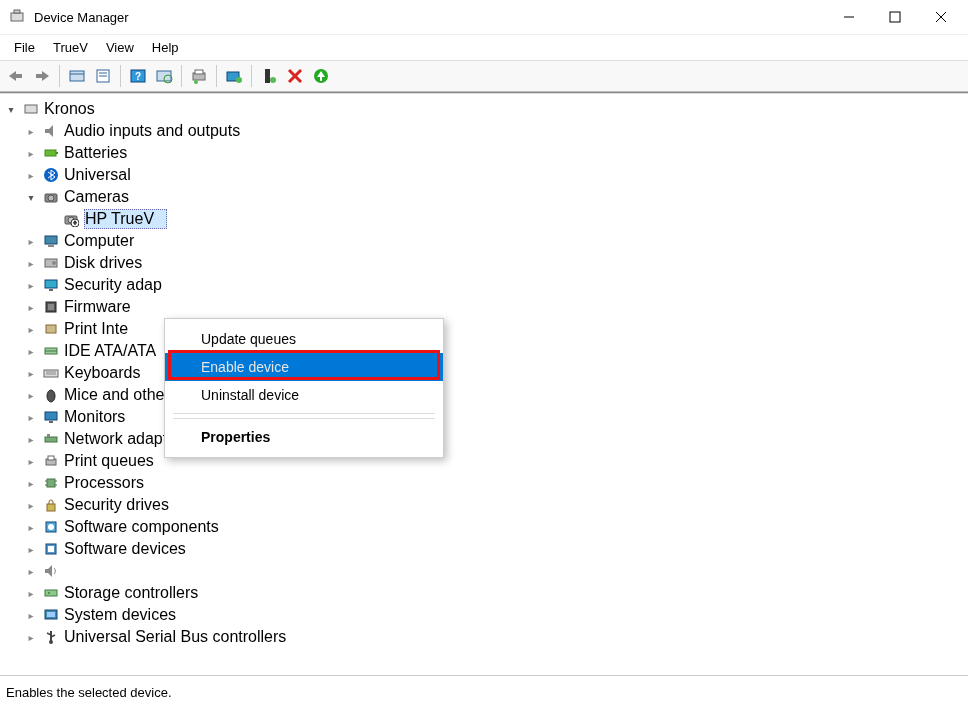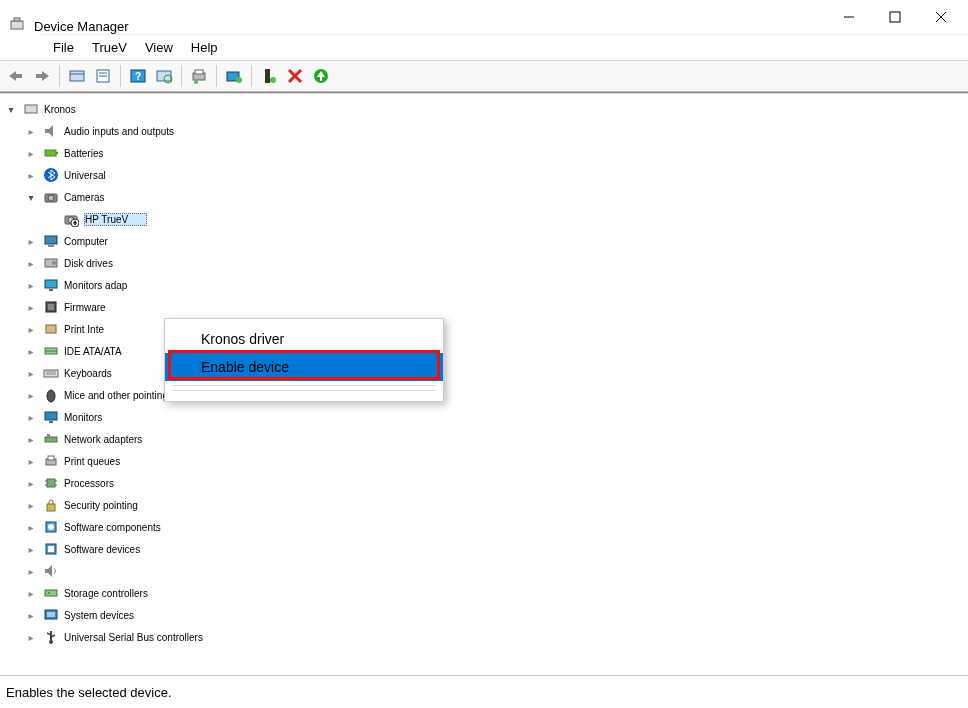--- a/index.html
+++ b/index.html
@@ -10,37 +10,36 @@
     background: #fff;
     color: #000;
     width: 968px;
     height: 708px;
     overflow: hidden;
     position: relative;
   }
   .titlebar {
     height: 34px;
     display: flex;
-    align-items: flex-end;
+    align-items: center;
     padding: 0 4px 0 8px;
     background: #fff;
   }
   .titlebar .icon { width: 18px; height: 18px; margin-right: 8px; display:flex;align-items:center;justify-content:center;}
   .titlebar .title { flex: 0 0 auto; font-size: 13px; }
   .titlebar .spacer { flex: 1; }
   .winbtn { width: 46px; height: 34px; display:flex;align-items:center;justify-content:center; }
   .winbtn svg { stroke:#000; }
   .menubar {
     height: 26px;
     display: flex;
     align-items: center;
     padding: 0 6px;
     gap: 2px;
     border-top: 1px solid #eee;
-    margin-left: 39px;
   }
   .menuitem { padding: 2px 8px; font-size: 13px; }
   .toolbar {
     height: 32px;
     display: flex;
     align-items: center;
     padding: 0 4px;
     gap: 2px;
     border-top: 1px solid #ddd;
     border-bottom: 1px solid #bbb;
@@ -66,43 +65,43 @@
     white-space: nowrap;
   }
   .expander {
     width: 14px; height:14px;
     display:flex;align-items:center;justify-content:center;
     color:#888;
     font-size:10px;
   }
   .expander.open { color:#555; }
   .node .devicon { width:18px; height:18px; display:flex;align-items:center;justify-content:center;}
-  .node .label { font-size: 10px; }
+  .node .label { font-size: 16px; }
   .depth0 { padding-left: 0px; }
   .depth1 { padding-left: 20px; }
   .depth2 { padding-left: 40px; }
-  .selected { background:#cde8ff; border:1px dotted #66a; padding-right:18px;}
+  .selected { background:#cde8ff; border:1px dotted #66a; padding-right:12px;}
   .ctxmenu {
     position: absolute;
     left: 164px;
     top: 224px;
     width: 280px;
     background:#fff;
     border:1px solid #ccc;
     box-shadow: 3px 3px 8px rgba(0,0,0,0.25);
     padding: 6px 0;
     z-index: 50;
   }
   .ctxitem {
     padding: 6px 14px 6px 36px;
     font-size: 14px;
   }
   .ctxitem.highlight {
     background:#0078d7;
-    color:#000000;
+    color:#e5e5e5;
   }
   .ctxsep { height:1px; background:#ddd; margin: 4px 8px; }
   .ctxitem.bold { font-weight:700; }
   .redbox {
     position:absolute;
     left:168px; top:256px;
     width:272px; height:30px;
     border:3px solid #e11;
     pointer-events:none;
     z-index:60;
@@ -322,21 +321,21 @@
         <span class="label">Disk drives</span>
       </div>
       <div class="node depth1">
         <span class="expander">▸</span>
         <span class="devicon">
           <svg width="16" height="16">
             <rect x="2" y="3" width="12" height="8" fill="#3ac" stroke="#147"></rect>
             <rect x="6" y="12" width="4" height="2" fill="#666"></rect>
           </svg>
         </span>
-        <span class="label">Monitors adap</span>
+        <span class="label">Security adap</span>
       </div>
       <div class="node depth1">
         <span class="expander">▸</span>
         <span class="devicon">
           <svg width="16" height="16">
             <rect x="3" y="3" width="10" height="10" fill="#555" stroke="#222"></rect>
             <rect x="5" y="5" width="6" height="6" fill="#888"></rect>
           </svg>
         </span>
         <span class="label">Firmware</span>
@@ -424,21 +423,21 @@
         <span class="label">Processors</span>
       </div>
       <div class="node depth1">
         <span class="expander">▸</span>
         <span class="devicon">
           <svg width="16" height="16">
             <rect x="4" y="7" width="8" height="7" fill="#cb5" stroke="#863"></rect>
             <path d="M6 7 L6 5 A2 2 0 0 1 10 5 L10 7" fill="none" stroke="#863"></path>
           </svg>
         </span>
-        <span class="label">Security pointing</span>
+        <span class="label">Security drives</span>
       </div>
       <div class="node depth1">
         <span class="expander">▸</span>
         <span class="devicon">
           <svg width="16" height="16">
             <rect x="3" y="3" width="10" height="10" fill="#5ad" stroke="#147"></rect>
             <circle cx="8" cy="8" r="3" fill="#fff"></circle>
           </svg>
         </span>
         <span class="label">Software components</span>
@@ -490,24 +489,26 @@
             <line x1="8" y1="13" x2="8" y2="2" stroke="#444" stroke-width="2"></line>
             <line x1="8" y1="6" x2="4" y2="4" stroke="#444" stroke-width="1.5"></line>
             <line x1="8" y1="8" x2="12" y2="6" stroke="#444" stroke-width="1.5"></line>
           </svg>
         </span>
         <span class="label">Universal Serial Bus controllers</span>
       </div>
     </div>
 
   <div class="ctxmenu">
-    <div class="ctxitem">Kronos driver</div>
+    <div class="ctxitem">Update queues</div>
     <div class="ctxitem highlight">Enable device</div>
+    <div class="ctxitem">Uninstall device</div>
     <div class="ctxsep"></div>
     <div class="ctxsep"></div>
+    <div class="ctxitem bold">Properties</div>
   </div>
 
   <div class="redbox"></div>
 </div>
 
 <div class="statusbar">
   <span>Enables the selected device.</span>
 </div>
 
 </body></html>

